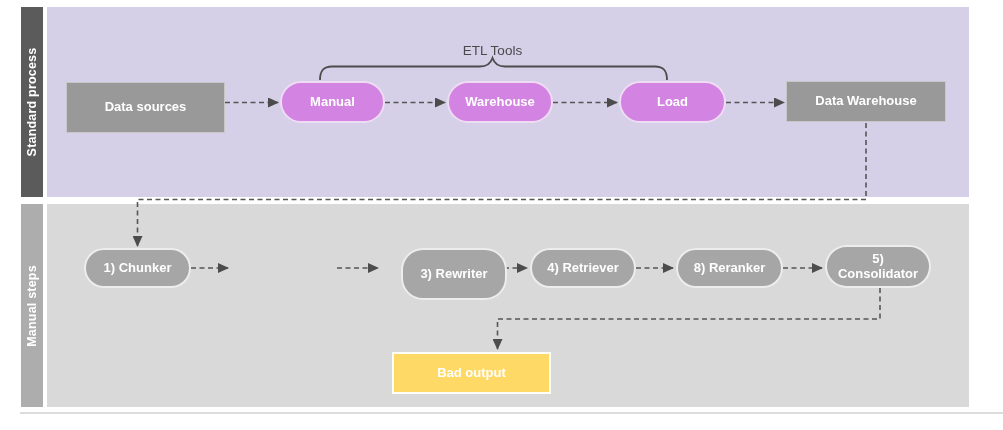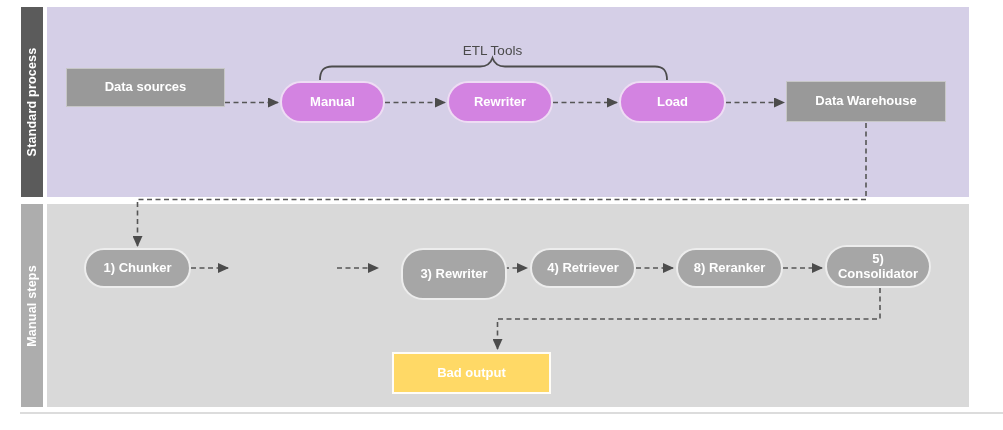--- a/index.html
+++ b/index.html
@@ -22,21 +22,21 @@
   #lane2-body{position:absolute;left:47px;top:204px;width:922px;height:203px;background:var(--lane2-body)}
   #bottom-divider{position:absolute;left:20px;top:412px;width:983px;height:2px;background:#dcdcdc}
 
   .node{position:absolute;display:flex;align-items:center;justify-content:center;text-align:center;
         color:var(--node-text);font-weight:bold;font-size:13px;line-height:1.15;padding:0 8px;z-index:3}
   .rect-gray{background:var(--gray-box);border:1px solid rgba(255,255,255,.45)}
   .pill-pink{background:var(--pink-pill);border:2px solid #eedcf4;border-radius:22px}
   .pill-gray{background:var(--gray-pill);border:2px solid rgba(255,255,255,.8);border-radius:22px}
   .rect-yellow{background:var(--yellow-box);border:2px solid rgba(255,255,255,.95)}
 
-  #node-data-sources{left:66px;top:68px;width:159px;height:39px}
+  #node-data-sources{left:66px;top:82px;width:159px;height:51px}
   #node-extract{left:280px;top:81px;width:105px;height:42px}
   #node-transform{left:447px;top:81px;width:106px;height:42px}
   #node-load{left:619px;top:81px;width:107px;height:42px}
   #node-data-warehouse{left:786px;top:81px;width:160px;height:41px}
   #node-chunker{left:84px;top:248px;width:107px;height:40px}
   #node-vector-store{left:231px;top:246px;width:106px;height:43px}
   #node-rewriter{left:401px;top:248px;width:106px;height:52px}
   #node-retriever{left:530px;top:248px;width:106px;height:40px}
   #node-reranker{left:676px;top:248px;width:107px;height:40px}
   #node-consolidator{left:825px;top:245px;width:106px;height:43px}
@@ -86,21 +86,21 @@
 
   <div id="brace-label">ETL Tools</div>
 
   <div id="node-data-sources" class="node rect-gray">
     <span>Data sources</span>
   </div>
   <div id="node-extract" class="node pill-pink">
     <span>Manual</span>
   </div>
   <div id="node-transform" class="node pill-pink">
-    <span>Rewriter</span>
+    <span>Warehouse</span>
   </div>
   <div id="node-data-warehouse" class="node rect-gray">
     <span>Data Warehouse</span>
   </div>
   <div id="node-load" class="node pill-pink">
     <span>Load</span>
   </div>
 
   <div id="node-chunker" class="node pill-gray">
     <span>1) Chunker</span>

